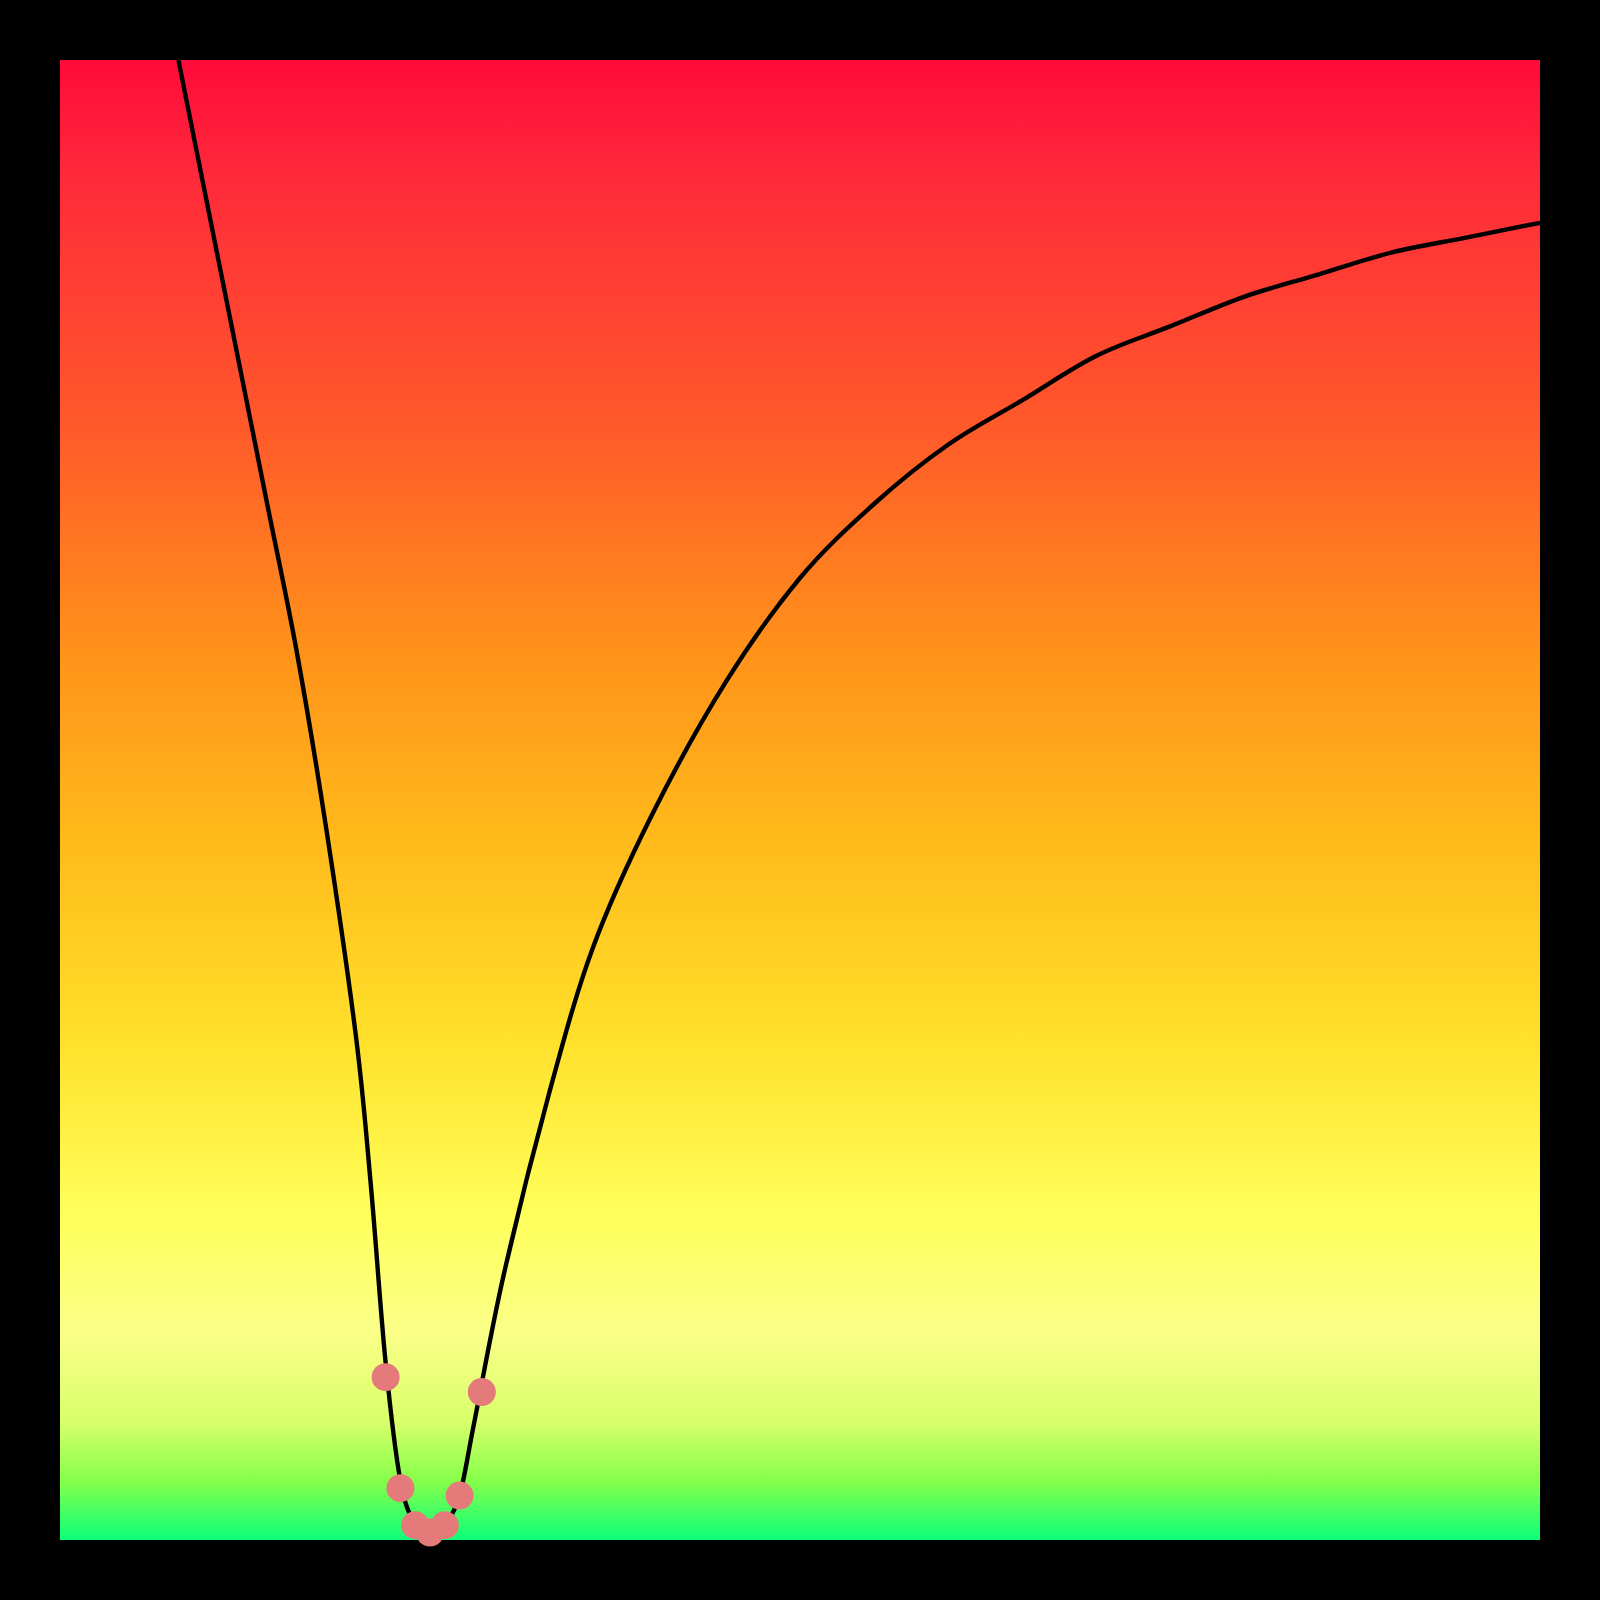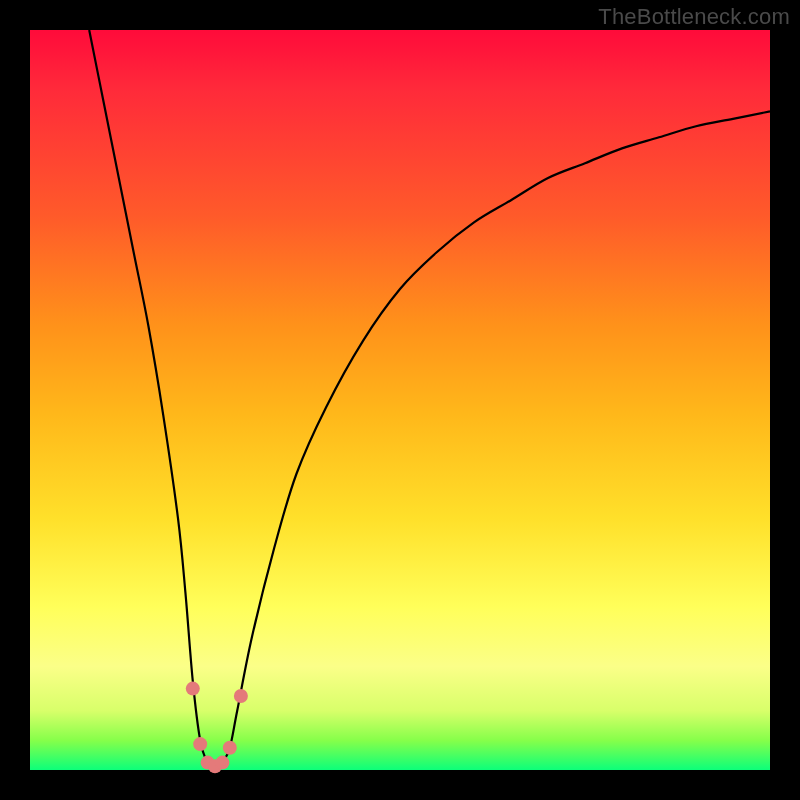--- a/index.html
+++ b/index.html
@@ -76,14 +76,13 @@
           <circle cx="162.8" cy="658.6" r="7" class="marker"></circle>
           <circle cx="170.20000000000002" cy="714.1" r="7" class="marker"></circle>
           <circle cx="177.6" cy="732.6" r="7" class="marker"></circle>
           <circle cx="185" cy="736.3" r="7" class="marker"></circle>
           <circle cx="192.4" cy="732.6" r="7" class="marker"></circle>
           <circle cx="199.8" cy="717.8" r="7" class="marker"></circle>
           <circle cx="210.89999999999998" cy="666" r="7" class="marker"></circle>
         </g>
     </svg>
   </div>
-  <div class="watermark">TheBottleneck.com</div>
 </div>
 
 </body></html>

